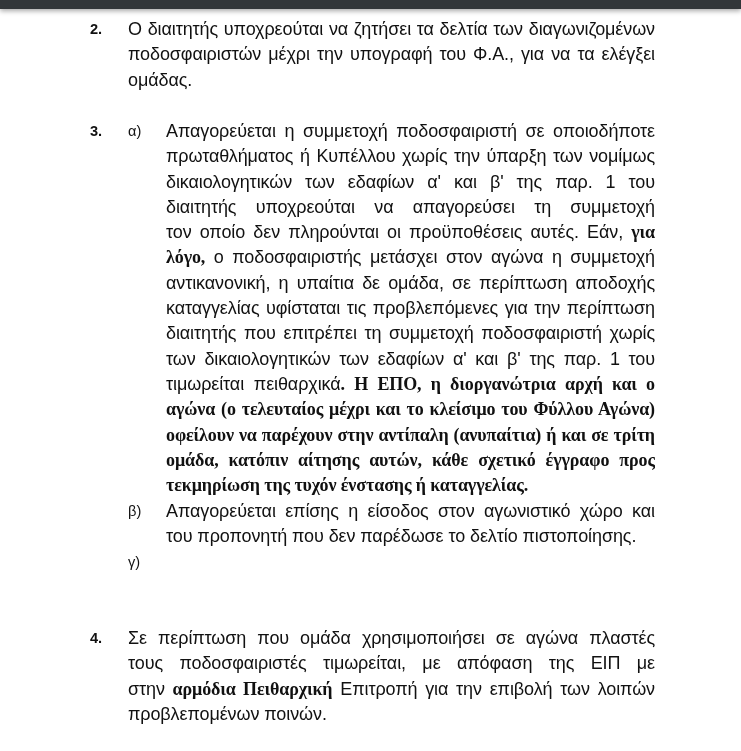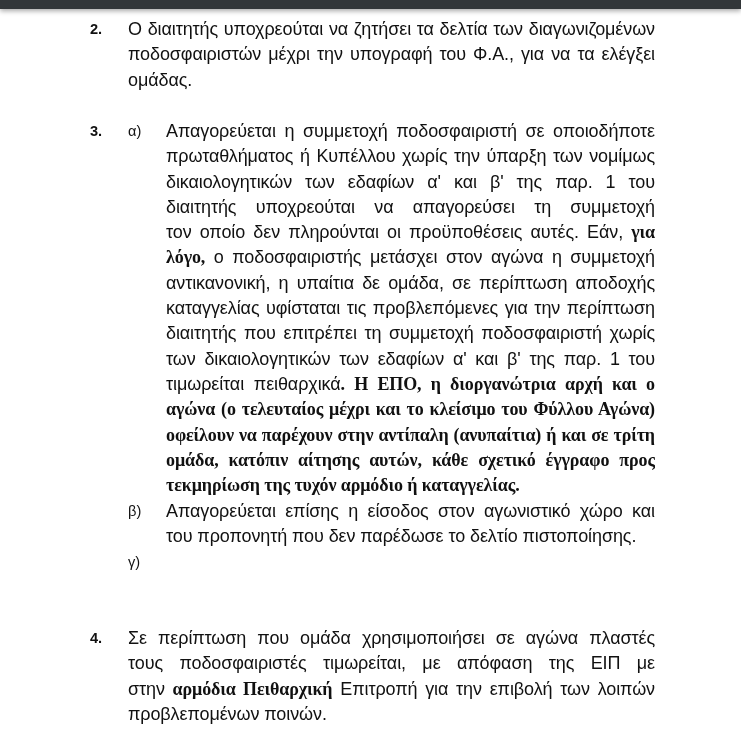--- a/index.html
+++ b/index.html
@@ -92,21 +92,21 @@
     <span class="ln" style="display: block;"><span>τον οποίο δεν πληρούνται οι προϋποθέσεις αυτές. Εάν, </span><span class="b">για οποιονδήποτε</span></span>
     <span class="ln" style="display: block;"><span class="b">λόγο,</span><span> ο ποδοσφαιριστής μετάσχει στον αγώνα η συμμετοχή του θεωρείται</span></span>
     <span class="ln" style="display: block;">αντικανονική, η υπαίτια δε ομάδα, σε περίπτωση αποδοχής ένστασης ή</span>
     <span class="ln" style="display: block;">καταγγελίας υφίσταται τις προβλεπόμενες για την περίπτωση κυρώσεις. Ο</span>
     <span class="ln" style="display: block;">διαιτητής που επιτρέπει τη συμμετοχή ποδοσφαιριστή χωρίς την ύπαρξη</span>
     <span class="ln" style="display: block;">των δικαιολογητικών των εδαφίων α' και β' της παρ. 1 του άρθρου 18, θα</span>
     <span class="ln" style="display: block;"><span>τιμωρείται πειθαρχικά</span><span class="b">. Η ΕΠΟ, η διοργανώτρια αρχή και ο διαιτητής του</span></span>
     <span class="ln b" style="display: block;">αγώνα (ο τελευταίος μέχρι και το κλείσιμο του Φύλλου Αγώνα)</span>
     <span class="ln b" style="display: block;">οφείλουν να παρέχουν στην αντίπαλη (ανυπαίτια) ή και σε τρίτη</span>
     <span class="ln b" style="display: block;">ομάδα, κατόπιν αίτησης αυτών, κάθε σχετικό έγγραφο προς</span>
-    <span class="ln b last">τεκμηρίωση της τυχόν αρμόδιο ή καταγγελίας.</span>
+    <span class="ln b last">τεκμηρίωση της τυχόν ένστασης ή καταγγελίας.</span>
   </div>
 
   <div class="letter" style="left:128px; top:499px;">β)</div>
   <div class="block" style="left:166px; top:499px; width:489px;">
     <span class="ln" style="display: block;">Απαγορεύεται επίσης η είσοδος στον αγωνιστικό χώρο και στα αποδυτήρια</span>
     <span class="ln last">του προπονητή που δεν παρέδωσε το δελτίο πιστοποίησης.</span>
   </div>
 
   <div class="letter" style="left:128px; top:550px;">γ)</div>
 

